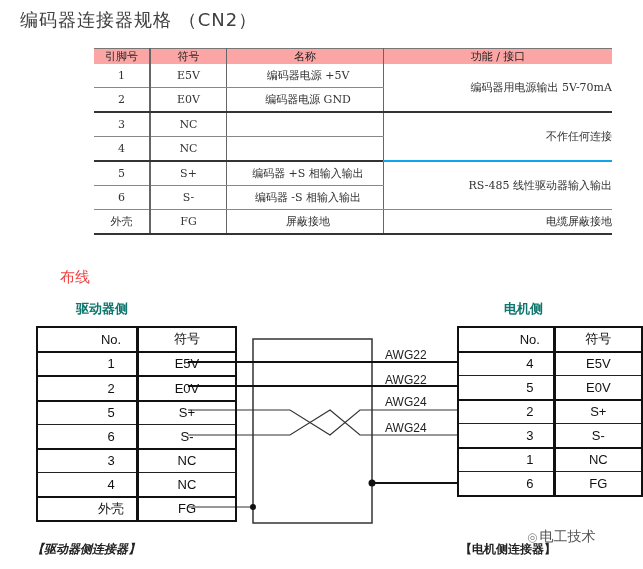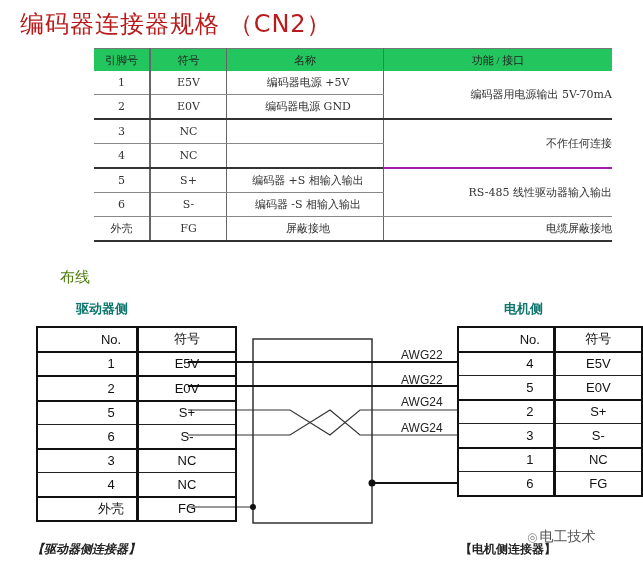--- a/index.html
+++ b/index.html
@@ -1,46 +1,46 @@
 <!DOCTYPE html>
 <html><head>
 <meta charset="utf-8">
 <style>
   html, body { margin:0; padding:0; background:#ffffff; }
   body { width:643px; height:569px; position:relative; overflow:hidden;
          font-family:"DejaVu Sans", sans-serif; color:#111; }
-  .title { position:absolute; left:20px; top:8px; font-size:24px; color:#b91c1c; letter-spacing:1px; }
+  .title { position:absolute; left:20px; top:8px; font-size:18px; color:#404040; letter-spacing:1px; }
 
   
   .spec { position:absolute; left:94px; top:48px; border-collapse:collapse;
           font-family:"DejaVu Serif", serif; font-size:11px; color:#333; }
-  .spec th { background:#22c55e; font-weight:normal; height:22px; padding:0; color:#222;
-             border-top:1px solid #777;font-family:Liberation Serif, serif; }
+  .spec th { background:#fca5a5; font-weight:normal; height:15px; padding:0; color:#222;
+             border-top:1px solid #777; }
   .spec td { height:23px; padding:0; border-bottom:1px solid #888; }
   .spec .c1 { width:55px; text-align:center; border-right:2px solid #666; }
   .spec .c2 { width:75px; text-align:center; border-right:1px solid #666; }
   .spec .c3 { width:150px; text-align:center; padding-left:6px; border-right:1px solid #666; }
   .spec .c4 { width:222px; text-align:right; padding-left:6px; }
   .spec th.c3, .spec th.c4 { text-align:center; padding-left:0; }
   .spec tr.heavy td { border-bottom:2px solid #333; }
   .spec tr.last td { border-bottom:2px solid #333; }
 
-  .section { position:absolute; left:60px; top:268px; font-size:15px; color:#4d7c0f; }
+  .section { position:absolute; left:60px; top:268px; font-size:15px; color:#ef4444; }
   .side-label { position:absolute; font-size:13px; font-weight:bold; color:#0f766e; }
 
   
   .wt { position:absolute; border-collapse:collapse; font-family:"Liberation Sans", sans-serif;
         font-size:13px; border:2px solid #111; }
   .wt td { height:22.5px; padding:0; text-align:center; border:1px solid #222; }
   .wt .no { width:50px; border-right:3px solid #111;padding-left:48px; }
   .wt .sym { width:96px; }
   .wt tr.thick td { border-top:2px solid #111; }
 
   svg.wires { position:absolute; left:0; top:0; }
-  .awg { position:absolute; font-family:"Liberation Sans", sans-serif; font-size:12px; color:#222;margin-left:16px; }
+  .awg { position:absolute; font-family:"Liberation Sans", sans-serif; font-size:12px; color:#222; }
   .caption { position:absolute; font-size:12px; font-weight:bold; color:#222; }
   .watermark { position:absolute; left:527px; top:528px; font-size:14px; color:#555; }
   .wm-icon { display:inline-block; font-size:12px; color:#888; margin-right:2px; }
 </style>
 </head>
 <body>
 
 <div class="title">编码器连接器规格 （CN2）</div>
 
 <table class="spec">
@@ -59,21 +59,21 @@
   </tr>
   <tr class="heavy">
     <td class="c1">2</td>
     <td class="c2">E0V</td>
     <td class="c3">编码器电源 GND</td>
   </tr>
   <tr>
     <td class="c1">3</td>
     <td class="c2">NC</td>
     <td class="c3"></td>
-    <td class="c4" rowspan="2" style="border-bottom:2px solid #a21caf">不作任何连接</td>
+    <td class="c4" rowspan="2" style="border-bottom:2px solid #0ea5e9">不作任何连接</td>
   </tr>
   <tr class="heavy">
     <td class="c1">4</td>
     <td class="c2">NC</td>
     <td class="c3"></td>
   </tr>
   <tr>
     <td class="c1">5</td>
     <td class="c2">S+</td>
     <td class="c3">编码器 +S 相输入输出</td>

